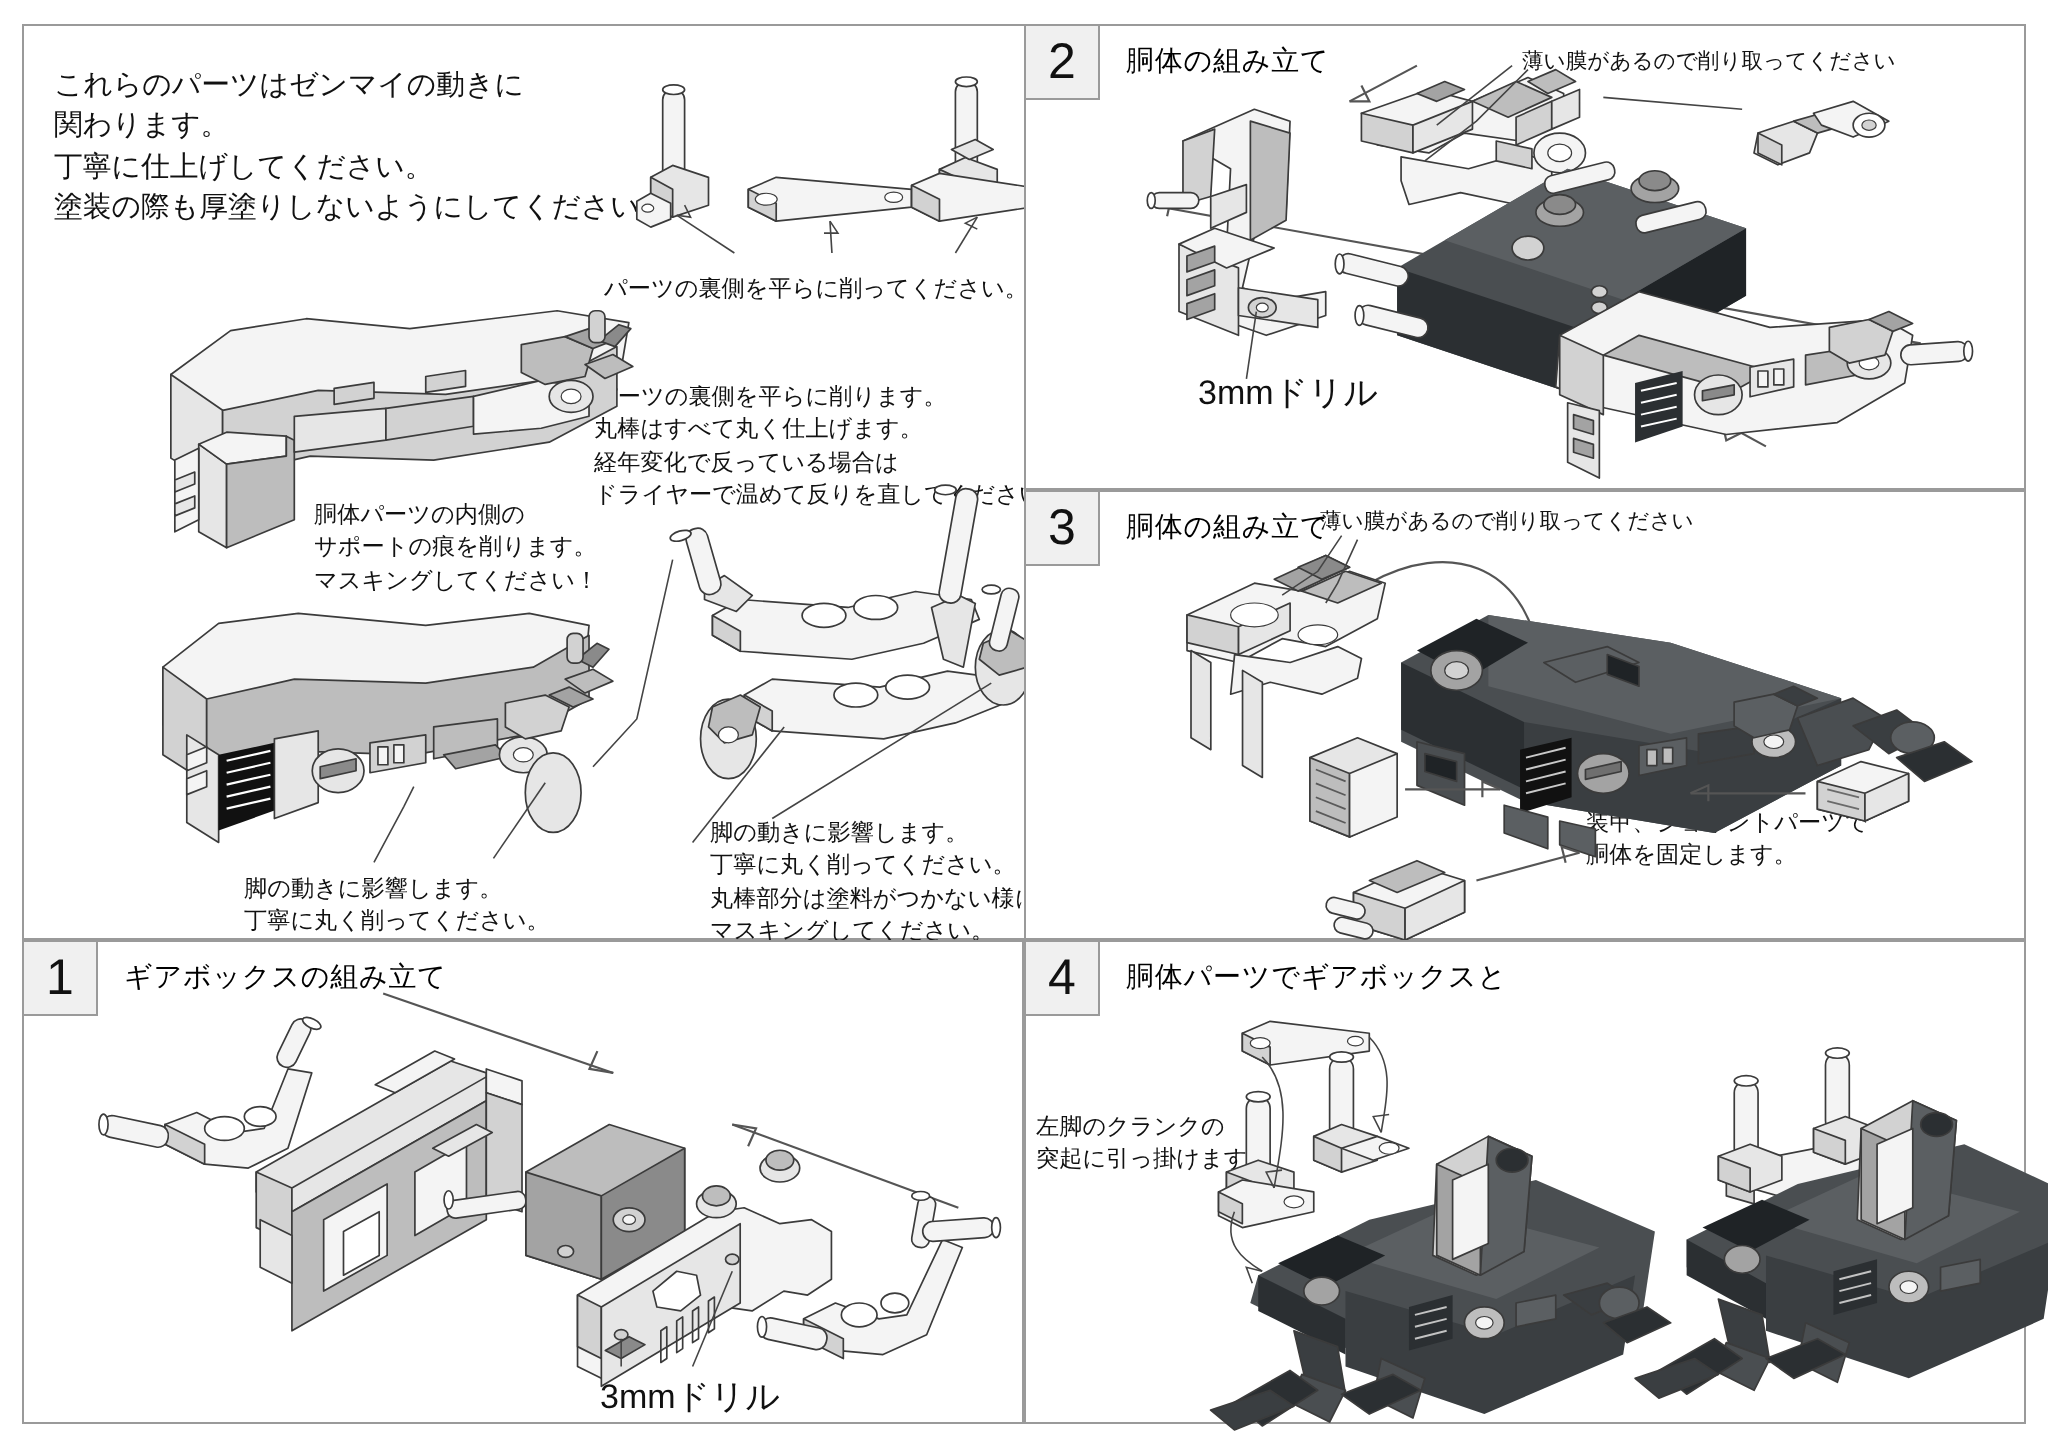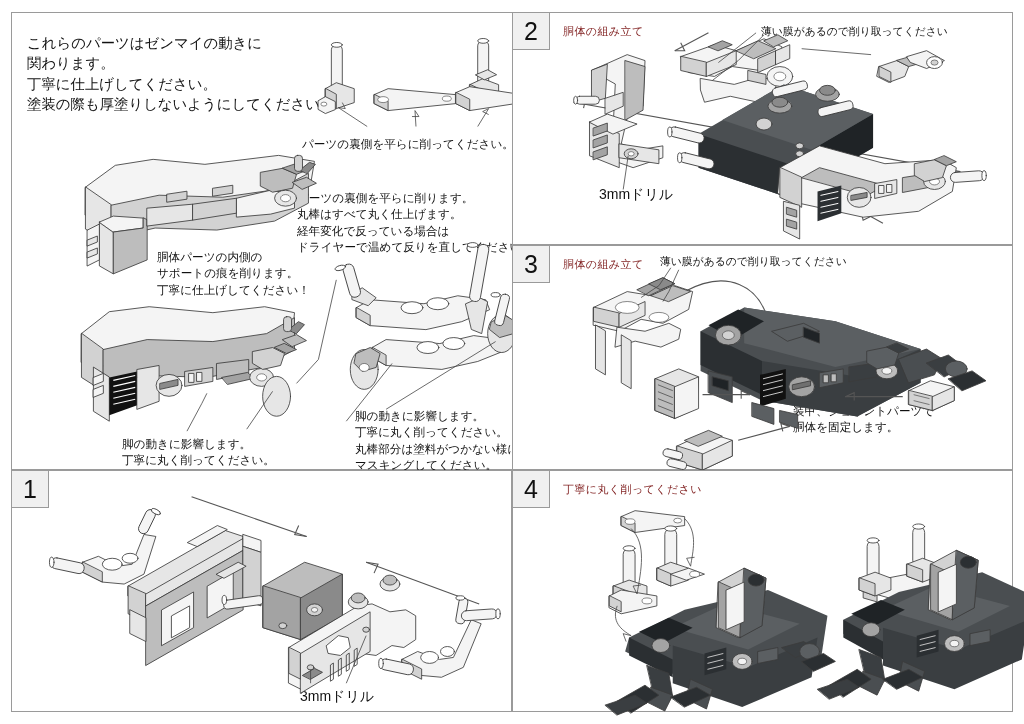--- a/index.html
+++ b/index.html
@@ -25,29 +25,29 @@
   .step-head{position:absolute;left:-1px;top:-1px;display:flex;align-items:stretch;height:38px;}
   .step-num{
     width:38px;height:38px;box-sizing:border-box;
     border:1.5px solid #9a9a9a;background:#f0f0f0;
     display:flex;align-items:center;justify-content:center;
     font-size:25px;font-weight:400;line-height:1;color:#111;
     font-family:"Liberation Sans",sans-serif;
   }
   .step-title{
     display:flex;align-items:center;padding-left:13px;
-    font-size:11px;letter-spacing:.4px;color:#7f1d1d;white-space:nowrap;
+    font-size:14px;letter-spacing:.4px;color:#000000;white-space:nowrap;
   }
 
   
   .txt{position:absolute;white-space:pre-line;color:#111;line-height:1.42;}
   .t15{font-size:14.4px;}
-  .t12{font-size:11.6px;font-family:Liberation Mono, monospace;}
+  .t12{font-size:11.6px;}
   .t11{font-size:10.8px;font-family:Liberation Serif, serif;}
-  .t12b{font-size:14px;}
+  .t12b{font-size:17px;}
 
   
   .art{position:absolute;left:0;top:0;width:100%;height:100%;pointer-events:none;}
   svg{overflow:visible;}
   .ln   {stroke:#3b3b3b;stroke-width:.85;fill:none;stroke-linejoin:round;stroke-linecap:round;}
   .lnT  {stroke:#3b3b3b;stroke-width:.6;fill:none;}
   .lead {stroke:#444;stroke-width:.8;fill:none;}
   .arw  {stroke:#555;stroke-width:1.1;fill:none;}
   .f0{fill:#ffffff;}
   .f1{fill:#f4f4f4;}
@@ -78,21 +78,21 @@
 
     <div class="txt t12" style="left:290px;top:124px;">パーツの裏側を平らに削ってください。</div>
 
     <div class="txt t12" style="left:285px;top:178px;">パーツの裏側を平らに削ります。
 丸棒はすべて丸く仕上げます。
 経年変化で反っている場合は
 ドライヤーで温めて反りを直してください。</div>
 
     <div class="txt t12" style="left:145px;top:237px;">胴体パーツの内側の
 サポートの痕を削ります。
-丁寧に仕上げしてください！</div>
+マスキングしてください！</div>
 
     <div class="txt t12" style="left:110px;top:424px;">脚の動きに影響します。
 丁寧に丸く削ってください。</div>
 
     <div class="txt t12" style="left:343px;top:396px;">脚の動きに影響します。
 丁寧に丸く削ってください。
 丸棒部分は塗料がつかない様に
 マスキングしてください。</div>
 
     <svg class="art" viewBox="0 0 501 458">
@@ -218,20 +218,21 @@
       <path class="lead" d="M200 418 L226 380"></path>
       <path class="lead" d="M300 410 L346 352"></path>
       <path class="lead" d="M340 398 L450 330"></path>
       <path class="lead" d="M250 372 L272 348 L290 268"></path>
     </svg>
   </div>
 
   <div class="panel" id="panel-step1">
     <div class="step-head">
       <div class="step-num">1</div>
+      <div class="step-title">ギアボックスの組み立て</div>
     </div>
 
     <div class="txt t12b" style="left:288px;top:216px;">3mmドリル</div>
 
     <svg class="art" viewBox="0 0 501 242">
 
       <path class="arw" d="M180 26 L296 66"></path>
         <path class="arw" d="M296 66 l-12 -2 l4 -9"></path>
       <path class="arw" d="M470 134 L356 92"></path>
         <path class="arw" d="M356 92 l12 2 l-4 9"></path>
@@ -535,23 +536,25 @@
         <path class="arw" d="M334 152 l9 -4 l0 8"></path>
 
       <path class="lead" d="M158 22 L146 40 L128 52"></path>
       <path class="lead" d="M166 24 L156 46 L150 56"></path>
     </svg>
   </div>
 
   <div class="panel" id="panel-step4">
     <div class="step-head">
       <div class="step-num">4</div>
-      <div class="step-title">丁寧に丸く削ってください</div>
+      <div class="step-title">胴体パーツでギアボックスと</div>
     </div>
 
+    <div class="txt t12" style="left:5px;top:85px;">左脚のクランクの
+突起に引っ掛けます</div>
 
     <svg class="art" viewBox="0 0 501 242">
 
       <g>
 
         <path class="f1 ln" d="M108 46 l14 -6 l50 6 l0 9 l-50 7 l-14 -7 z"></path>
         <path class="f3 ln" d="M108 46 l0 9 l14 7 l0 -9 z"></path>
         <ellipse class="f0 lnT" cx="117" cy="51" rx="5" ry="2.8"></ellipse>
         <ellipse class="f0 lnT" cx="165" cy="50" rx="4" ry="2.4"></ellipse>
 

